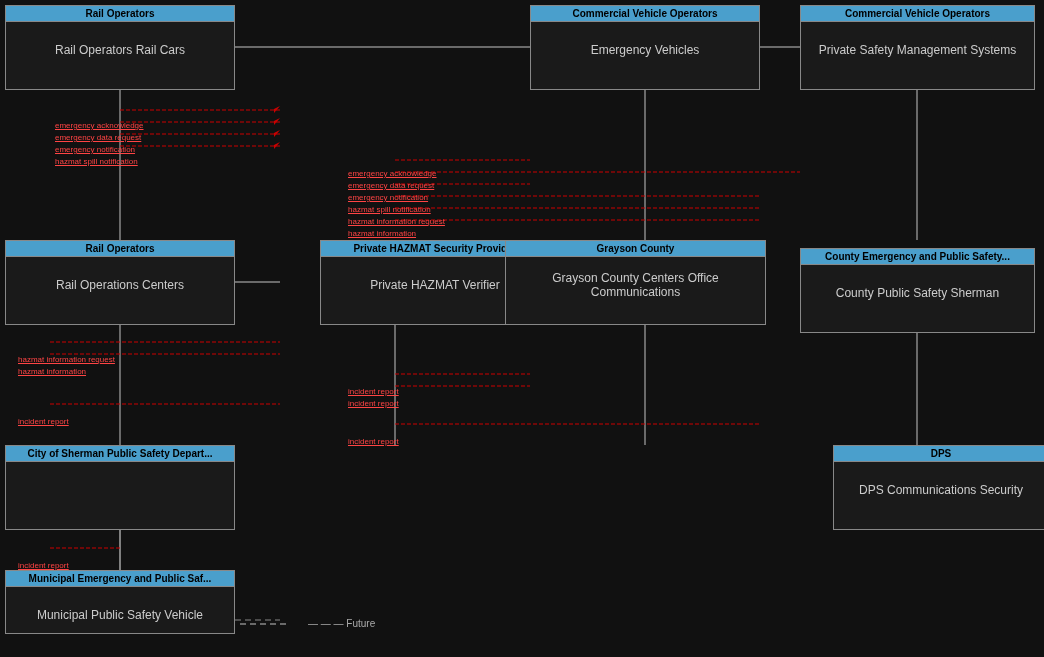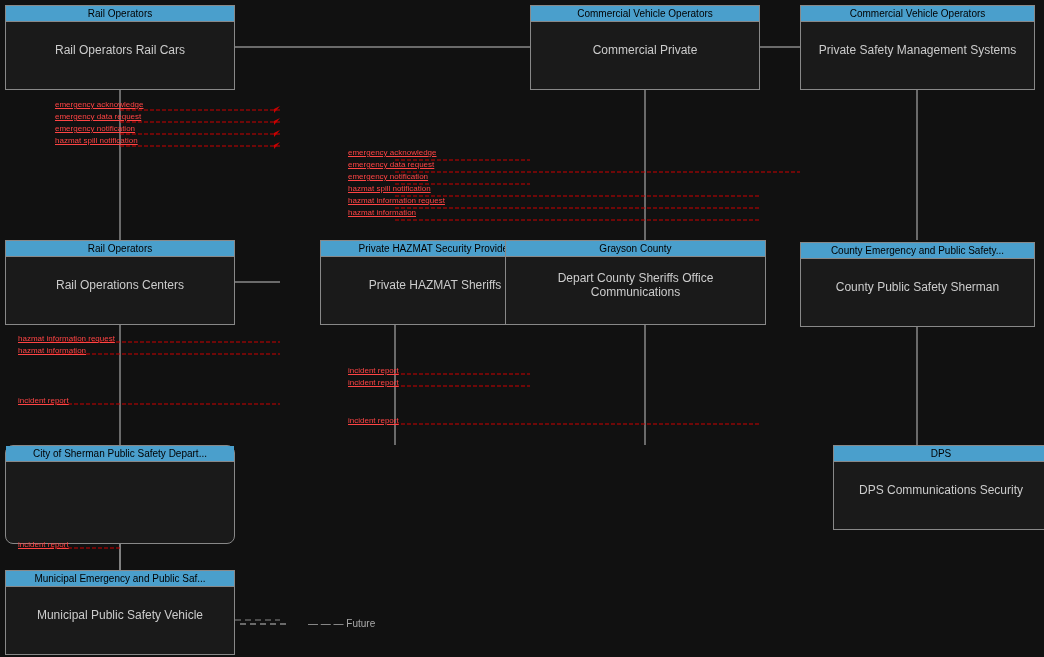--- a/index.html
+++ b/index.html
@@ -19,41 +19,42 @@
     }
     .node {
       position: absolute;
       border: 1px solid #888;
       background: #1a1a1a;
     }
     .node-header {
       background: #4a9fcc;
       color: #000;
       font-size: 10px;
-      font-weight: normal;
+      font-weight: bold;
       text-align: center;
       padding: 2px 13px;
       border-bottom: 1px solid #888;
     }
     .node-body {
       color: #ccc;
       font-size: 12px;
       text-align: center;
       padding: 4px 6px;
       min-height: 55px;
       display: flex;
       align-items: center;
       justify-content: center;
     }
     .label-red {
       position: absolute;
       color: #ff4444;
       font-size: 8px;
       text-decoration: underline;
       white-space: nowrap;
+      margin-top: 21px;
     }
     svg.arrows {
       position: absolute;
       top: 0;
       left: 0;
       width: 1044px;
       height: 657px;
       pointer-events: none;
     }
     .legend {
@@ -125,58 +126,58 @@
     <polygon points="280,142 274,145 274,149" fill="#cc0000"></polygon>
   </svg>
 
   <div class="node" style="left:5px;top:5px;width:230px;height:85px;">
     <div class="node-header">Rail Operators</div>
     <div class="node-body">Rail Operators Rail Cars</div>
   </div>
 
   <div class="node" style="left:530px;top:5px;width:230px;height:85px;">
     <div class="node-header">Commercial Vehicle Operators</div>
-    <div class="node-body">Commercial Private</div>
+    <div class="node-body">Emergency Vehicles</div>
   </div>
 
   <div class="node" style="left:800px;top:5px;width:235px;height:85px;">
     <div class="node-header">Commercial Vehicle Operators</div>
     <div class="node-body">Private Safety Management Systems</div>
   </div>
 
   <div class="node" style="left:5px;top:240px;width:230px;height:85px;">
     <div class="node-header">Rail Operators</div>
     <div class="node-body">Rail Operations Centers</div>
   </div>
 
   <div class="node" style="left:280px;top:240px;width:230px;height:85px;margin-left:40px;">
     <div class="node-header">Private HAZMAT Security Provider</div>
-    <div class="node-body">Private HAZMAT Sheriffs</div>
+    <div class="node-body">Private HAZMAT Verifier</div>
   </div>
 
   <div class="node" style="left:505px;top:240px;width:261px;height:85px;">
     <div class="node-header">Grayson County</div>
-    <div class="node-body">Depart County Sheriffs Office Communications</div>
-  </div>
-
-  <div class="node" style="left:800px;top:242px;width:235px;height:85px;">
+    <div class="node-body">Grayson County Centers Office Communications</div>
+  </div>
+
+  <div class="node" style="left:800px;top:248px;width:235px;height:85px;">
     <div class="node-header">County Emergency and Public Safety...</div>
     <div class="node-body">County Public Safety Sherman</div>
   </div>
 
-  <div class="node" style="left:5px;top:445px;width:230px;height:99px;border-radius:8px;">
+  <div class="node" style="left:5px;top:445px;width:230px;height:85px;">
     <div class="node-header">City of Sherman Public Safety Depart...</div>
   </div>
 
   <div class="node" style="left:833px;top:445px;width:216px;height:85px;">
     <div class="node-header">DPS</div>
     <div class="node-body">DPS Communications Security</div>
   </div>
 
-  <div class="node" style="left:5px;top:570px;width:230px;height:85px;">
+  <div class="node" style="left:5px;top:570px;width:230px;height:64px;">
     <div class="node-header">Municipal Emergency and Public Saf...</div>
     <div class="node-body">Municipal Public Safety Vehicle</div>
   </div>
 
   <span class="label-red" style="left:55px;top:100px;">emergency acknowledge</span>
   <span class="label-red" style="left:55px;top:112px;">emergency data request</span>
   <span class="label-red" style="left:55px;top:124px;">emergency notification</span>
   <span class="label-red" style="left:55px;top:136px;">hazmat spill notification</span>
 
   <span class="label-red" style="left:348px;top:148px;">emergency acknowledge</span>

